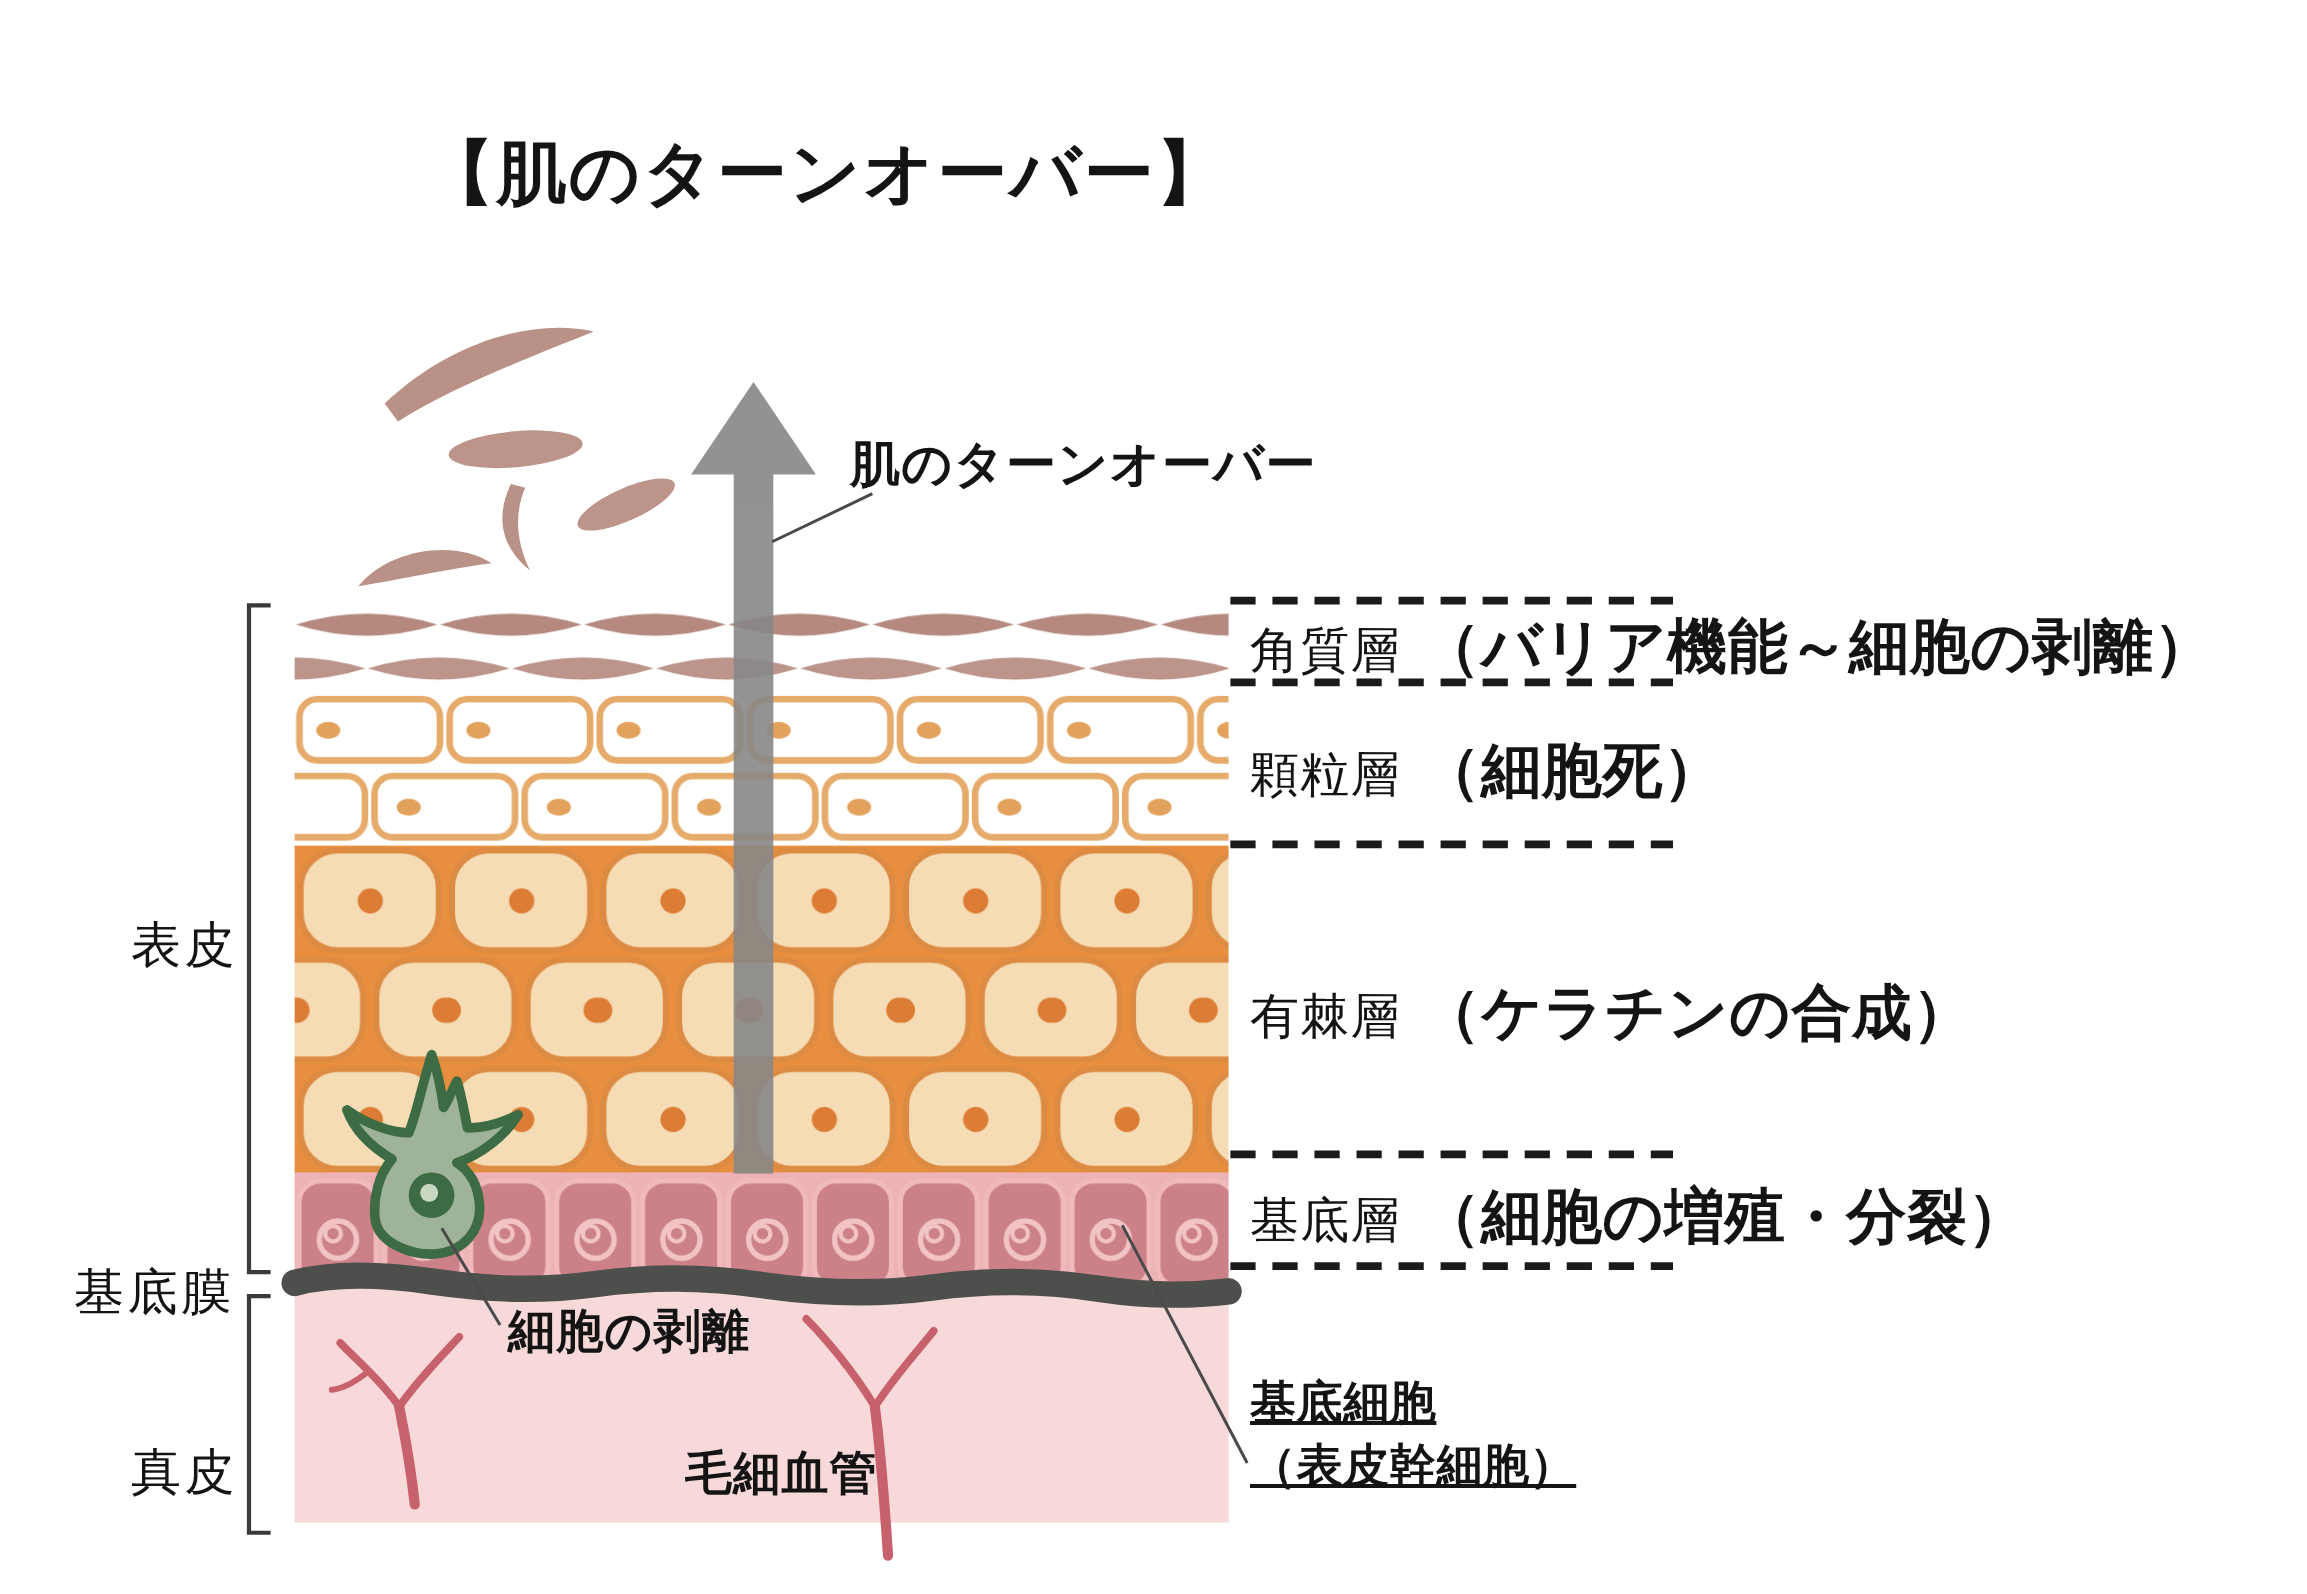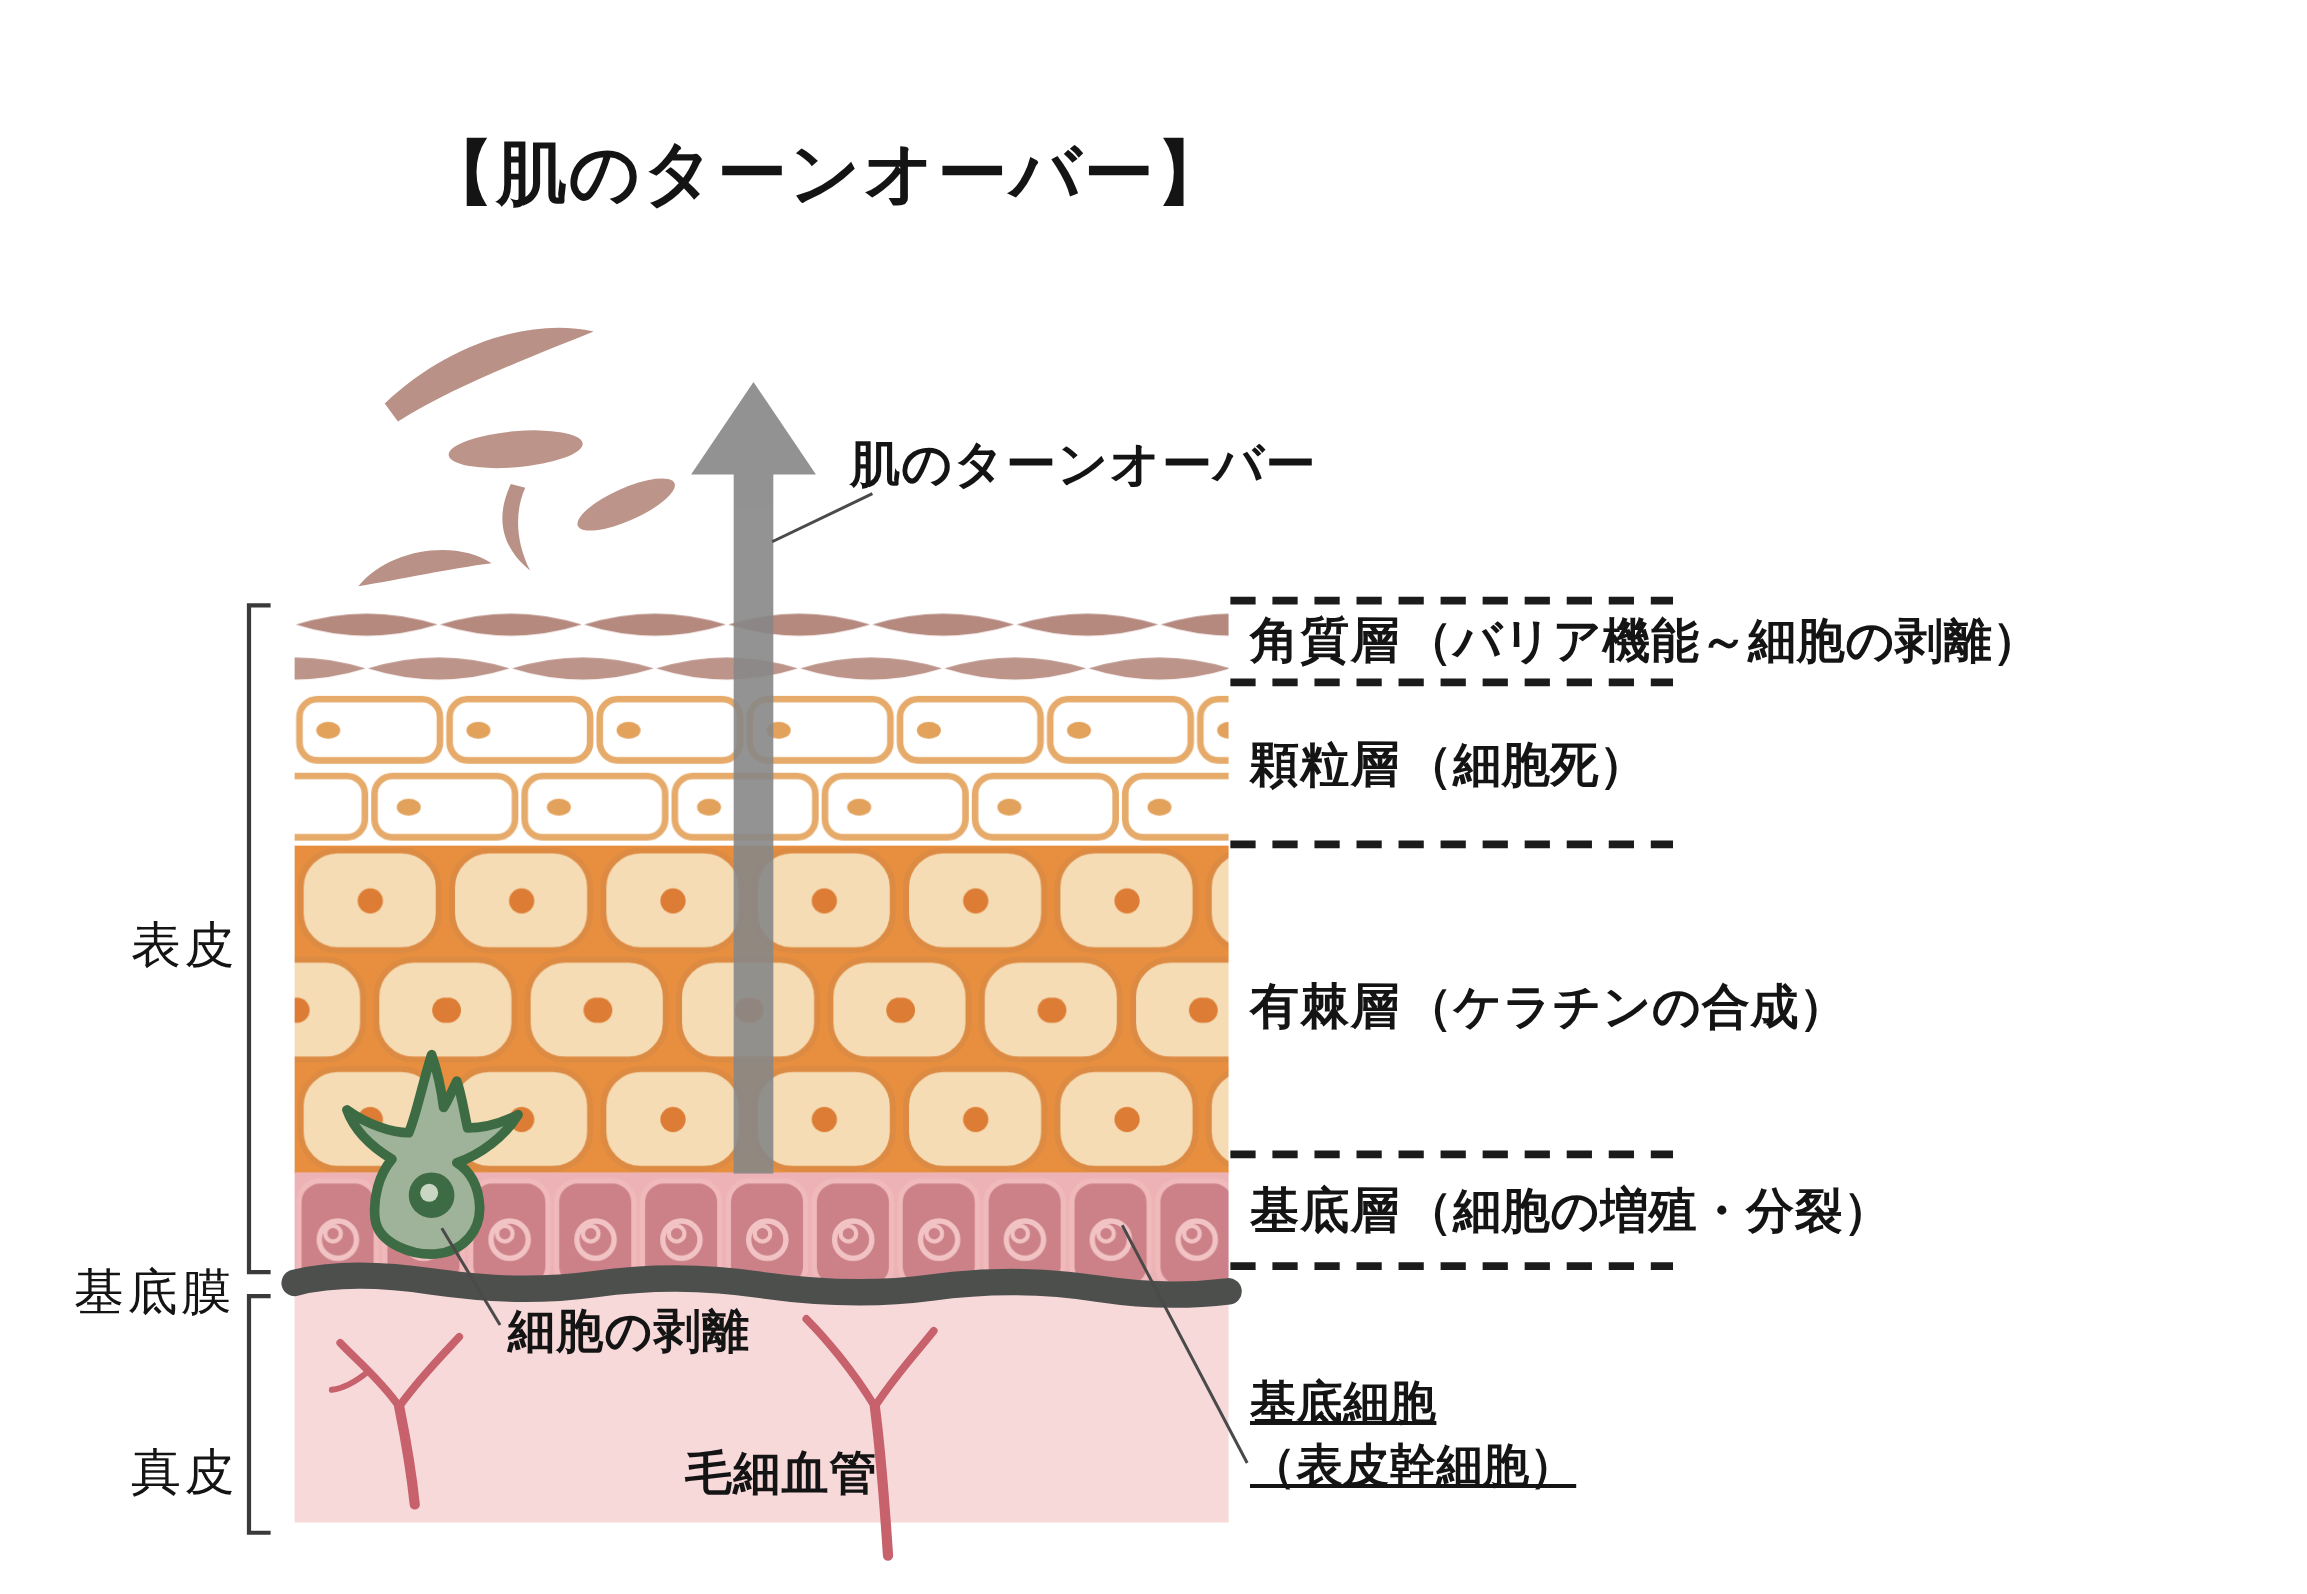--- a/index.html
+++ b/index.html
@@ -2,22 +2,22 @@
 <html lang="ja" style="font-size:9.6px"><head>
 <meta charset="utf-8">
 <style>
   html,body{margin:0;padding:0;background:#ffffff;}
   body{font-family:"Liberation Sans","DejaVu Sans",sans-serif;color:#111;}
   .canvas{position:relative;width:2307px;height:1594px;background:#ffffff;overflow:hidden;}
   .art{position:absolute;left:0;top:0;}
   .label{position:absolute;white-space:nowrap;line-height:1.1;color:#141414;}
   .title{font-size:70px;font-weight:bold;letter-spacing:2.4px;}
   .turnover-label{font-size:50px;font-weight:600;letter-spacing:1.2px;}
-  .layer-label .name{font-size:49px;font-weight:bold;letter-spacing:1.2px;}
-  .layer-label .desc{font-size:48px;font-weight:600;margin-left:4px;letter-spacing:0.6px;}
+  .layer-label .name{font-size:49px;font-weight:normal;letter-spacing:1.2px;}
+  .layer-label .desc{font-size:60px;font-weight:600;margin-left:20px;letter-spacing:0.6px;}
   .side-label{font-size:50px;font-weight:normal;letter-spacing:3.6px;}
   .anno{font-size:47px;font-weight:600;letter-spacing:1.2px;}
   .basal-cell-label{font-size:46px;font-weight:600;line-height:1.38;letter-spacing:0.6px;text-decoration:underline;}
 </style>
 </head>
 <body>
 
 <div class="canvas">
 
   <svg class="art" width="2307" height="1594" viewBox="0 0 3840 2654" aria-hidden="true">

